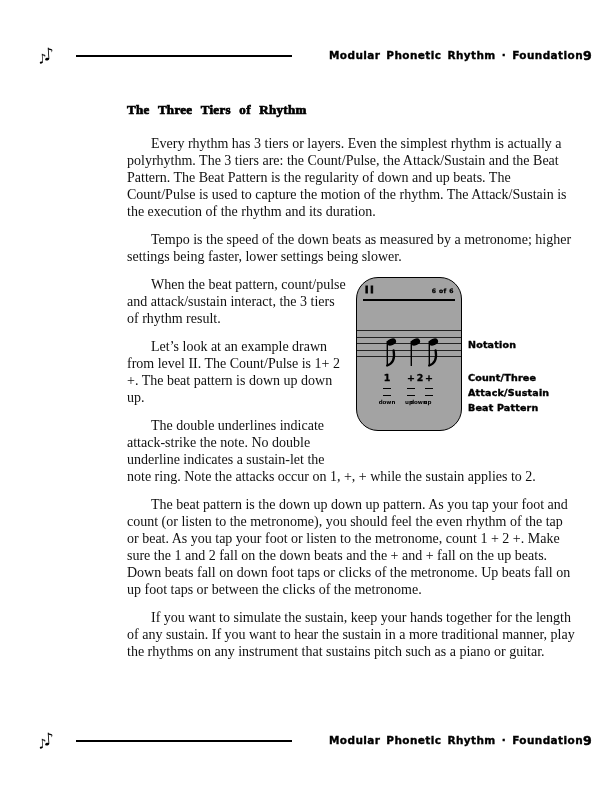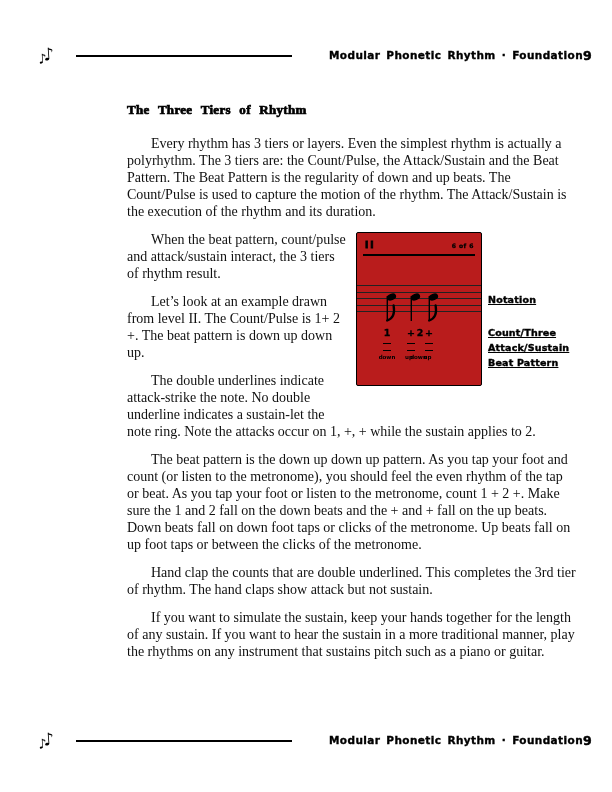--- a/index.html
+++ b/index.html
@@ -44,21 +44,21 @@
     margin:0 0 11px 0;font-size:14px;line-height:17px;
     text-indent:24px;color:#101010;font-family:Liberation Serif, serif;
   }
   
   .fig-float{
     float:right;width:221px;height:160px;margin:1px 0 26px 10px;
     position:relative;display:flex;
   }
   .fig-box{
     position:relative;flex:0 0 auto;width:104px;height:152px;
-    border:1.7px solid #000;border-radius:2px;overflow:hidden;background:#b91c1c;padding-left:20px;
+    border:1.7px solid #000;border-radius:22px;overflow:hidden;background:#a3a3a3;
   }
   .fig-head{
     position:absolute;top:7px;left:8px;right:7px;
     display:flex;justify-content:space-between;align-items:flex-start;
     font-family:"DejaVu Sans",sans-serif;font-weight:bold;color:#000;
   }
   .fig-level{font-size:9px;letter-spacing:2px;-webkit-text-stroke:0.8px #000;}
   .fig-pages{font-size:6px;letter-spacing:0.5px;-webkit-text-stroke:0.3px #000;margin-top:2px;}
   .fig-rule{position:absolute;top:21px;left:6px;right:6px;height:2px;background:#000;}
   .staff{position:absolute;top:52px;left:0;right:0;}
@@ -76,21 +76,21 @@
   }
   .beat{
     position:absolute;top:122px;transform:translateX(-50%);
     font-family:"DejaVu Sans",sans-serif;font-weight:bold;font-size:5.5px;
     color:#000;line-height:1;
   }
   .fig-labels{position:relative;flex:1;}
   .fig-label{
     position:absolute;left:6px;white-space:nowrap;
     font-family:"DejaVu Sans",sans-serif;font-weight:bold;font-size:9.5px;
-    letter-spacing:0.2px;color:#000;-webkit-text-stroke:0.4px #000;line-height:1;text-decoration:underline;
+    letter-spacing:0.2px;color:#000;-webkit-text-stroke:0.4px #000;line-height:1;
   }
   .lbl-notation{top:63px;}
   .lbl-count{top:96px;}
   .lbl-attack{top:111px;}
   .lbl-beatpat{top:126px;}
 </style>
 </head>
 <body>
 
 <div class="page">
@@ -101,20 +101,21 @@
     </span>
     <span class="run-rule"></span>
     <span class="run-title">Modular Phonetic Rhythm · Foundation</span>
     <span class="run-page">9</span>
   </div>
 
   <div class="content">
     <h1 class="page-title">The Three Tiers of Rhythm</h1>
 
     <p class="body-para">Every rhythm has 3 tiers or layers. Even the simplest rhythm is actually a polyrhythm. The 3 tiers are: the Count/Pulse, the Attack/Sustain and the Beat Pattern. The Beat Pattern is the regularity of down and up beats. The Count/Pulse is used to capture the motion of the rhythm. The Attack/Sustain is the execution of the rhythm and its duration.</p>
+    <p class="body-para">Tempo is the speed of the down beats as measured by a metronome; higher settings being faster, lower settings being slower.</p>
 
     <div class="fig-float">
       <div class="fig-box">
         <div class="fig-head">
           <span class="fig-level">II</span>
           <span class="fig-pages">6 of 6</span>
         </div>
         <div class="fig-rule"></div>
 
         <div class="staff">
@@ -162,21 +163,20 @@
         <span class="fig-label lbl-count">Count/Three</span>
         <span class="fig-label lbl-attack">Attack/Sustain</span>
         <span class="fig-label lbl-beatpat">Beat Pattern</span>
       </div>
     </div>
 
     <p class="body-para">When the beat pattern, count/pulse and attack/sustain interact, the 3 tiers of rhythm result.</p>
     <p class="body-para">Let’s look at an example drawn from level II. The Count/Pulse is 1+ 2 +. The beat pattern is down up down up.</p>
     <p class="body-para">The double underlines indicate attack-strike the note. No double underline indicates a sustain-let the note ring. Note the attacks occur on 1, +, + while the sustain applies to 2.</p>
     <p class="body-para">The beat pattern is the down up down up pattern. As you tap your foot and count (or listen to the metronome), you should feel the even rhythm of the tap or beat. As you tap your foot or listen to the metronome, count 1 + 2 +. Make sure the 1 and 2 fall on the down beats and the + and + fall on the up beats. Down beats fall on down foot taps or clicks of the metronome. Up beats fall on up foot taps or between the clicks of the metronome.</p>
-    <p class="body-para">Hand clap the counts that are double underlined. This completes the 3rd tier of rhythm. The hand claps show attack but not sustain.</p>
     <p class="body-para">If you want to simulate the sustain, keep your hands together for the length of any sustain. If you want to hear the sustain in a more traditional manner, play the rhythms on any instrument that sustains pitch such as a piano or guitar.</p>
   </div>
 
   <div class="runhead bottom">
     <span class="notes-icon">
       <span class="n1">♪</span><span class="n2">♪</span>
     </span>
     <span class="run-rule"></span>
     <span class="run-title">Modular Phonetic Rhythm · Foundation</span>
     <span class="run-page">9</span>

